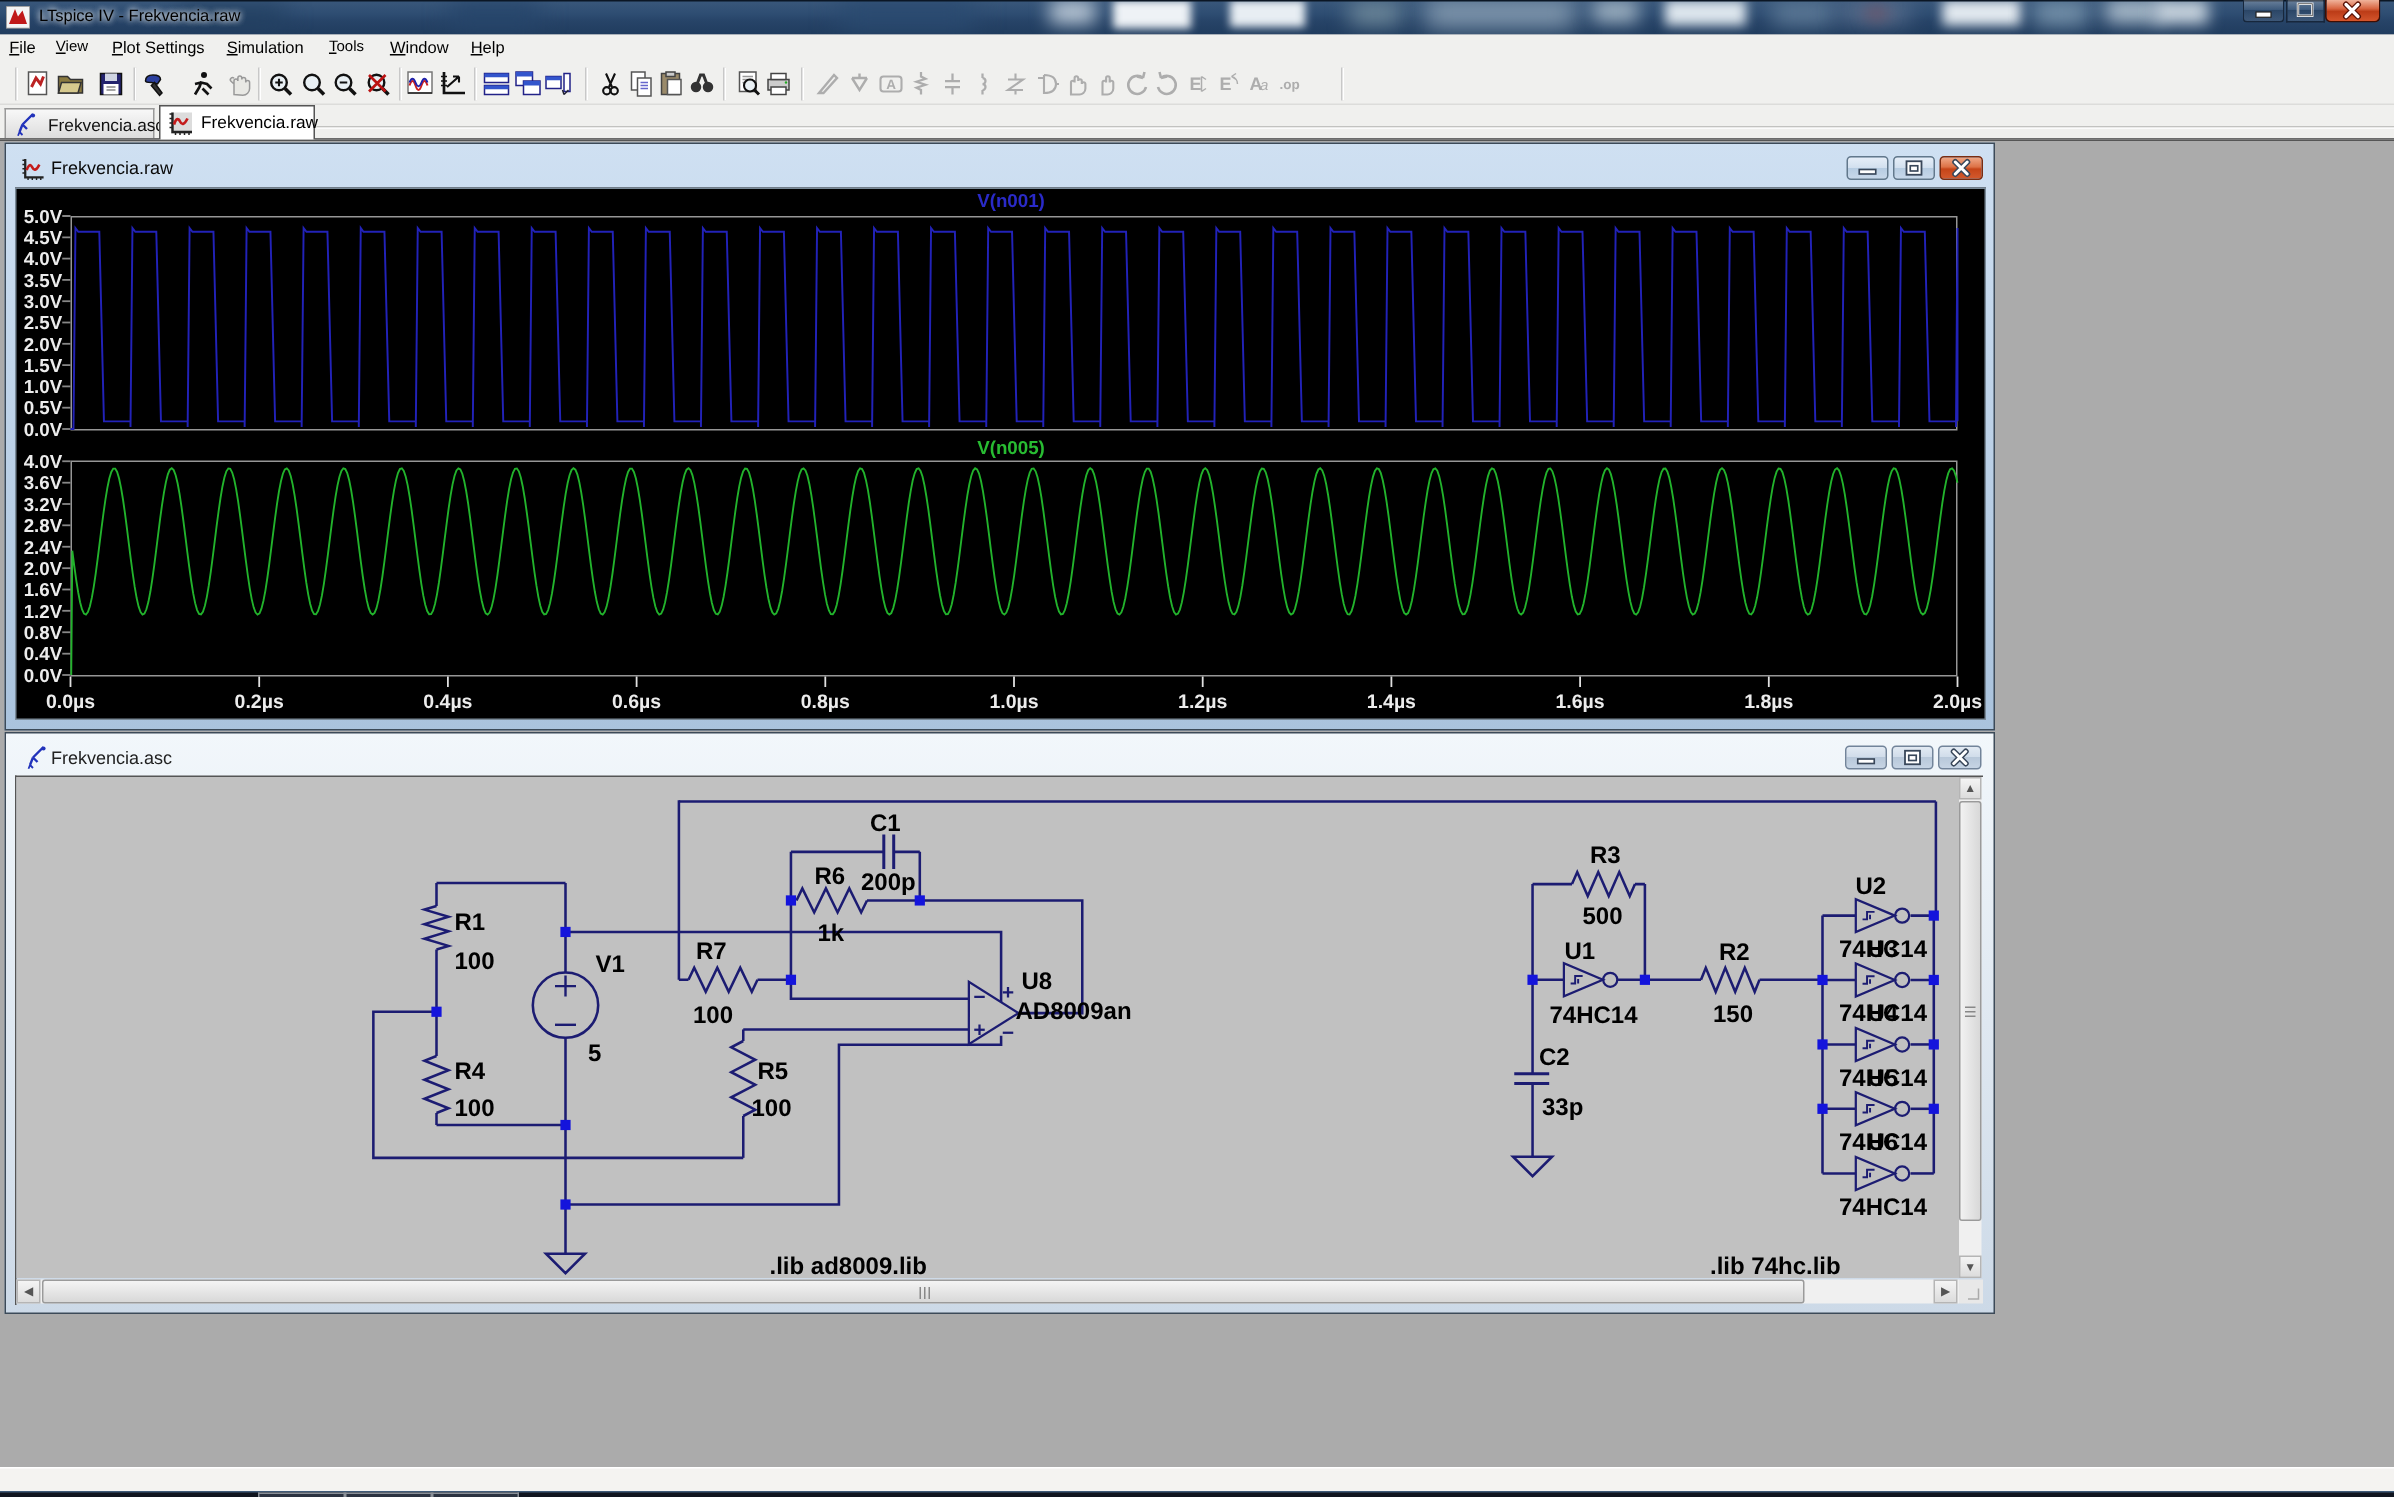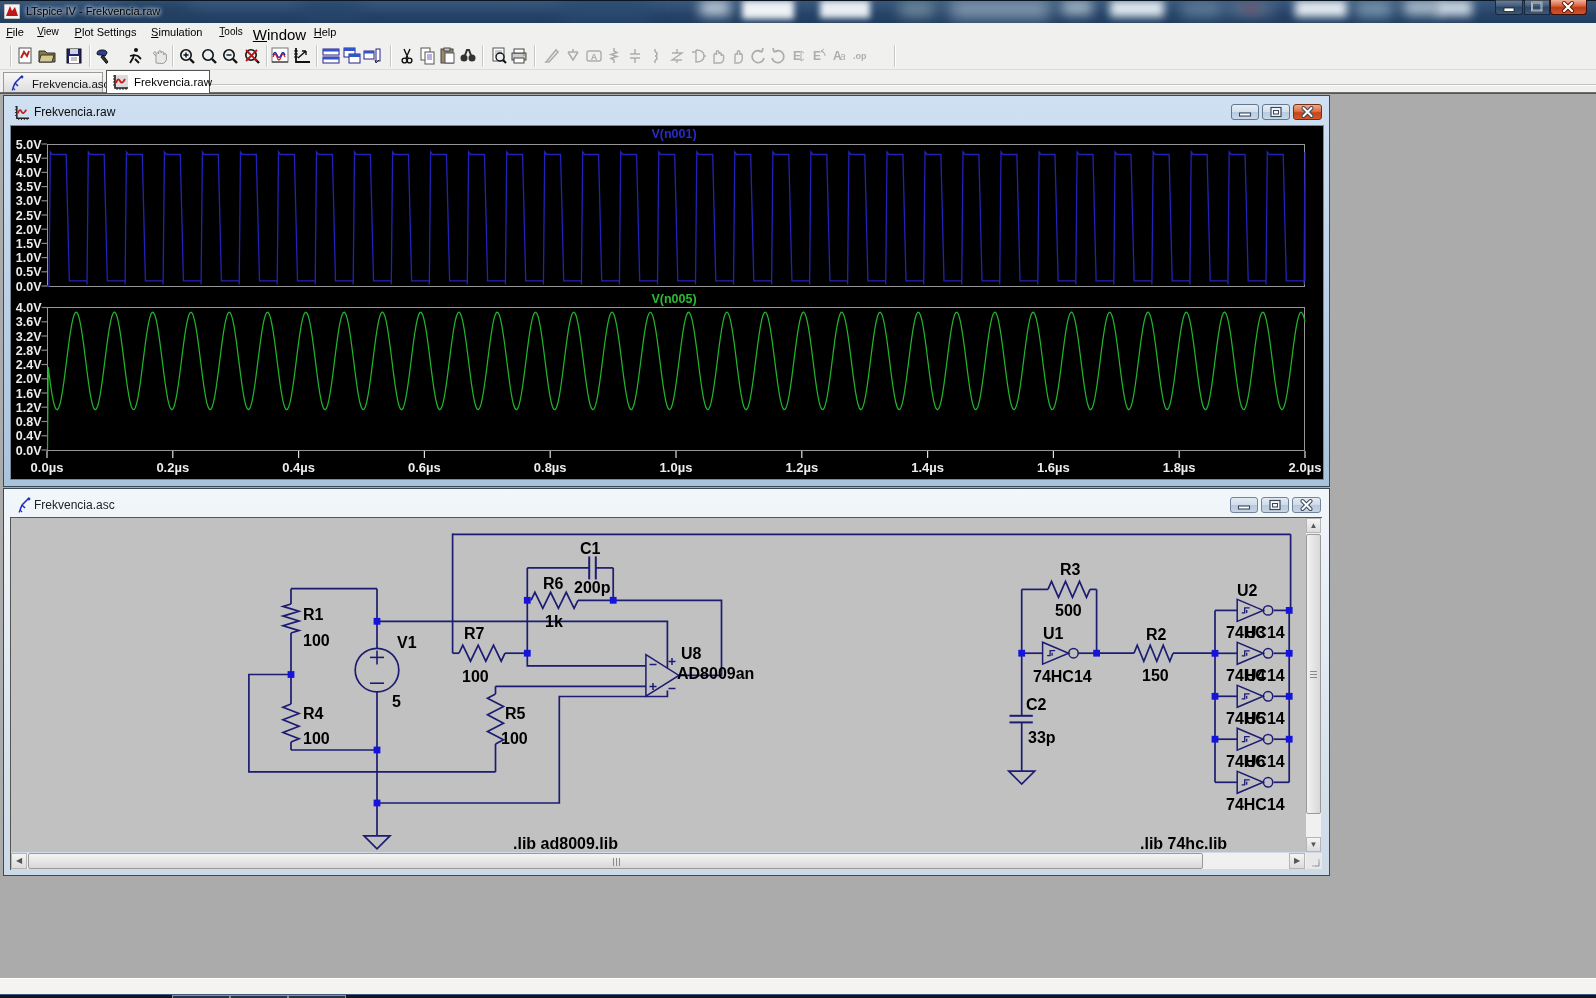--- a/index.html
+++ b/index.html
@@ -44,21 +44,21 @@
         <path d="M13 3 L21 11 M21 3 L13 11" stroke="#fff" stroke-width="2.2" stroke-linecap="round"></path>
       </svg></div>
 </div>
 
 <div style="position:absolute;left:0;top:23px;width:1596px;height:19px;background:#f0f0ee"></div>
 <div style="position:absolute;left:15.0px;top:26px;transform:translateX(-50%);font-size:11px;color:#000;white-space:nowrap"><u>F</u>ile</div>
 <div style="position:absolute;left:48px;top:26px;transform:translateX(-50%);font-size:10px;color:#000;white-space:nowrap"><u>V</u>iew</div>
 <div style="position:absolute;left:105.5px;top:26px;transform:translateX(-50%);font-size:11px;color:#000;white-space:nowrap"><u>P</u>lot Settings</div>
 <div style="position:absolute;left:176.8px;top:26px;transform:translateX(-50%);font-size:11px;color:#000;white-space:nowrap"><u>S</u>imulation</div>
 <div style="position:absolute;left:231.0px;top:26px;transform:translateX(-50%);font-size:10px;color:#000;white-space:nowrap"><u>T</u>ools</div>
-<div style="position:absolute;left:279.5px;top:26px;transform:translateX(-50%);font-size:15px;color:#000;white-space:nowrap"><u>W</u>indow</div>
+<div style="position:absolute;left:279.5px;top:26px;transform:translateX(-50%);font-size:11px;color:#000;white-space:nowrap"><u>W</u>indow</div>
 <div style="position:absolute;left:325.1px;top:26px;transform:translateX(-50%);font-size:11px;color:#000;white-space:nowrap"><u>H</u>elp</div>
 <div style="position:absolute;left:0;top:42px;width:1596px;height:28px;background:#f0f0ee"></div>
 <div style="position:absolute;left:10px;top:45px;width:1px;height:22px;background:#c8c8c8;border-right:1px solid #fff"></div>
 <div style="position:absolute;left:88.5px;top:45px;width:1px;height:22px;background:#c8c8c8;border-right:1px solid #fff"></div>
 <div style="position:absolute;left:171.5px;top:45px;width:1px;height:22px;background:#c8c8c8;border-right:1px solid #fff"></div>
 <div style="position:absolute;left:265.5px;top:45px;width:1px;height:22px;background:#c8c8c8;border-right:1px solid #fff"></div>
 <div style="position:absolute;left:315.5px;top:45px;width:1px;height:22px;background:#c8c8c8;border-right:1px solid #fff"></div>
 <div style="position:absolute;left:390px;top:45px;width:1px;height:22px;background:#c8c8c8;border-right:1px solid #fff"></div>
 <div style="position:absolute;left:482px;top:45px;width:1px;height:22px;background:#c8c8c8;border-right:1px solid #fff"></div>
 <div style="position:absolute;left:534px;top:45px;width:1px;height:22px;background:#c8c8c8;border-right:1px solid #fff"></div>

